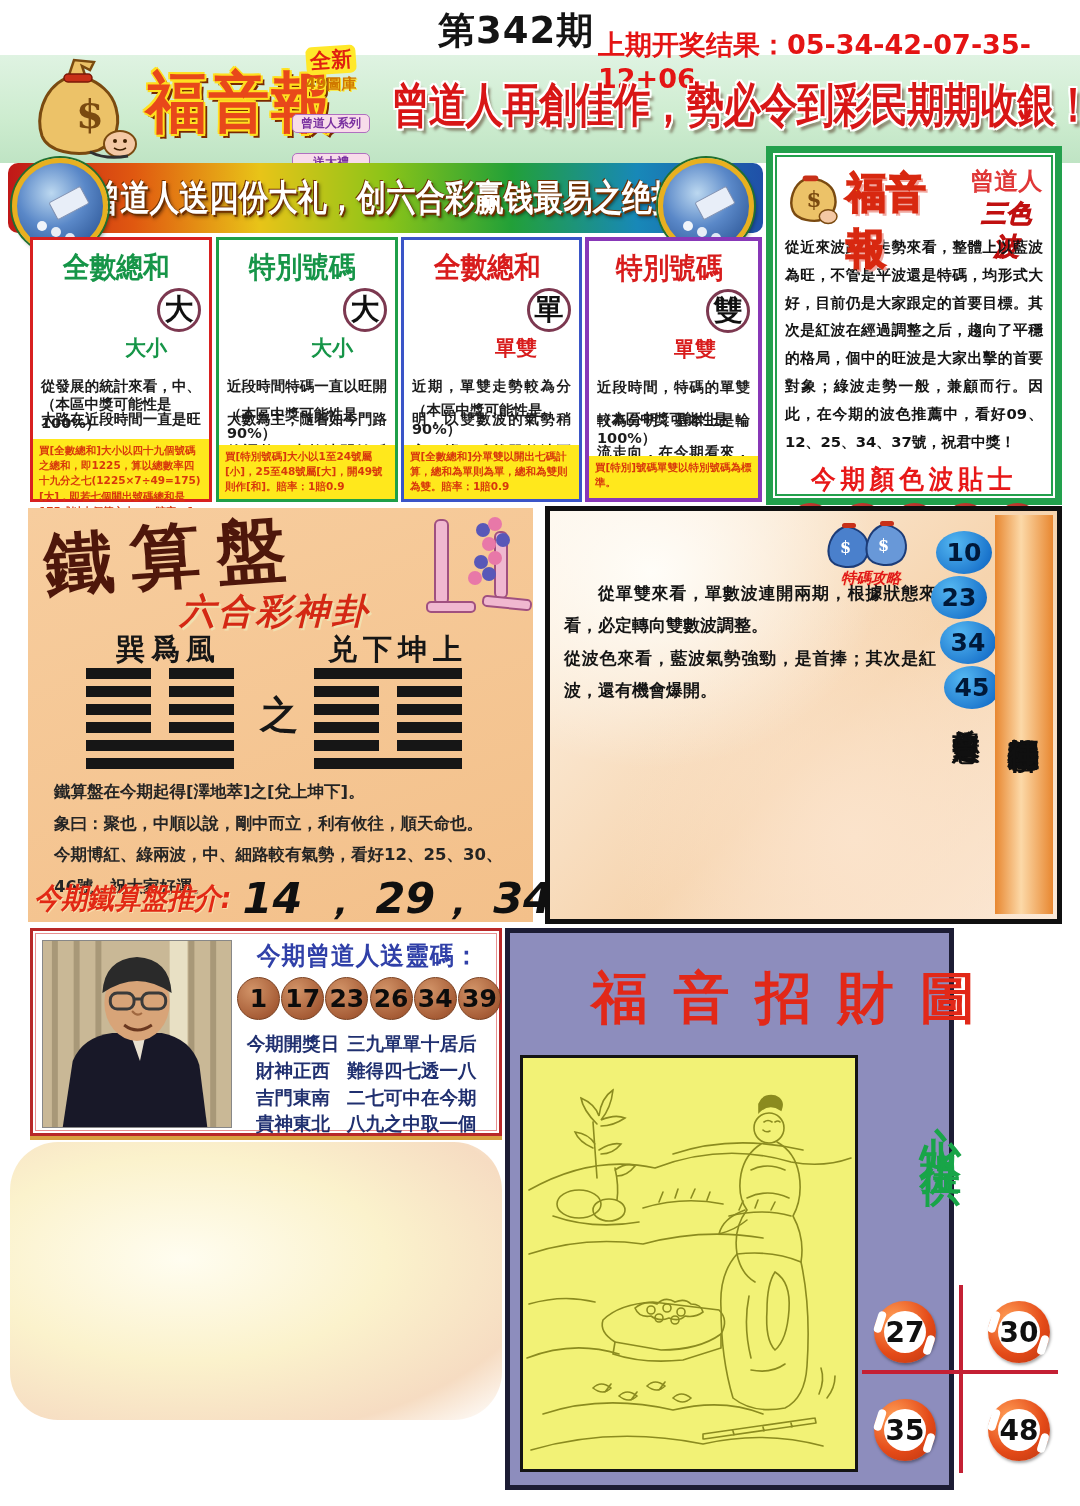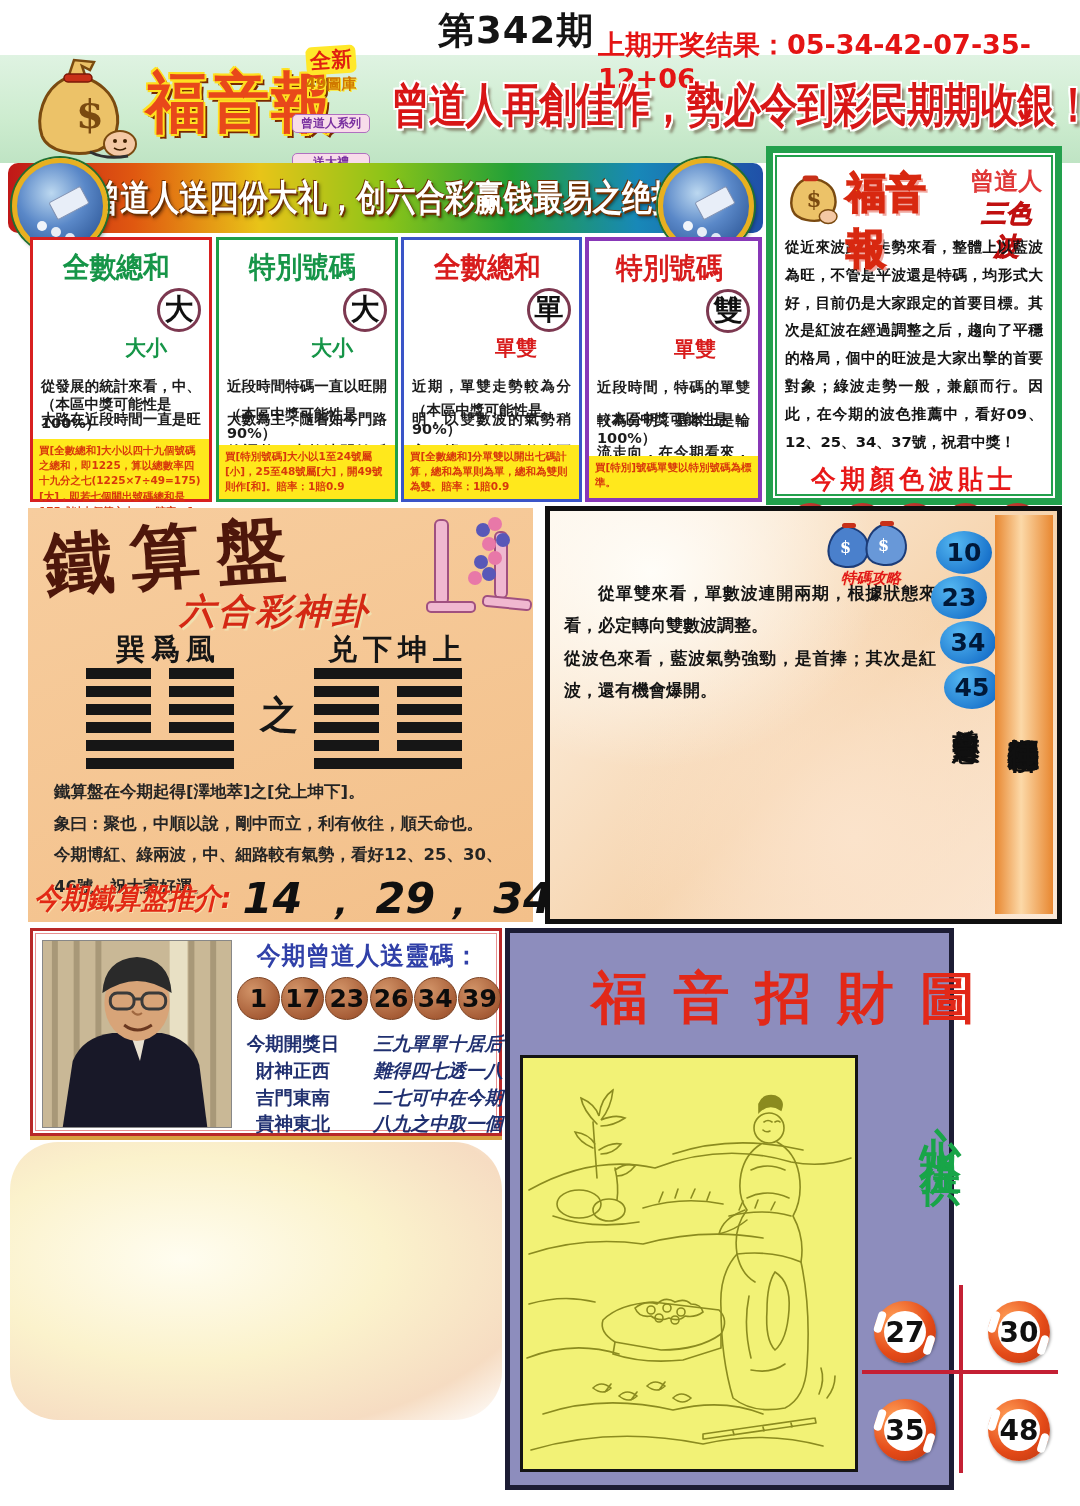--- a/index.html
+++ b/index.html
@@ -139,21 +139,21 @@
   #l-photo{left:9px;top:9px;width:190px;height:188px;border:1px solid #888;}
   #l-title{left:204px;top:8px;width:262px;text-align:center;font-size:25px;font-weight:900;color:#3040a8;
      letter-spacing:1px;transform:scaleX(.95);}
   #l-balls{left:204px;top:46px;width:264px;display:flex;justify-content:space-between;}
   .ball-copper{width:43px;height:43px;border-radius:50%;display:flex;align-items:center;justify-content:center;
      font-size:25px;font-weight:900;color:#0c0c0c;border:1px solid #7a4020;
      background:radial-gradient(circle at 35% 30%,#d29468,#a65c36 72%,#8a4a28);}
   #l-verses{left:206px;top:100px;width:264px;display:flex;}
   .vcol{font-size:18.5px;font-weight:900;color:#203070;line-height:1.45;}
   .vcol.c1{width:108px;text-align:center;}
-  .vcol.c2{width:156px;text-align:right;letter-spacing:0px;font-style:italic;}
+  .vcol.c2{width:156px;text-align:left;letter-spacing:0px;}
 
   #soft-blob{left:10px;top:1142px;width:492px;height:278px;border-radius:48px;
      background:radial-gradient(ellipse at 35% 42%,#fffdf0 0%,#fbf2cc 45%,#f6dcc2 80%,#ffffff 100%);}
 
   
   #tpanel2{left:505px;top:928px;width:449px;height:562px;border:5px solid #1c1c34;background:#8d8dbd;}
   #t-title{left:0;top:28px;width:547px;text-align:center;font-size:56px;font-weight:700;
      font-family:"DejaVu Serif",serif;color:#e22818;letter-spacing:26px;text-indent:26px;}
   #t-picture{left:10px;top:122px;width:338px;height:417px;border:3px solid #141414;background:#f2f276;}
   #t-side{left:404px;top:160px;height:230px;writing-mode:vertical-rl;text-orientation:upright;

